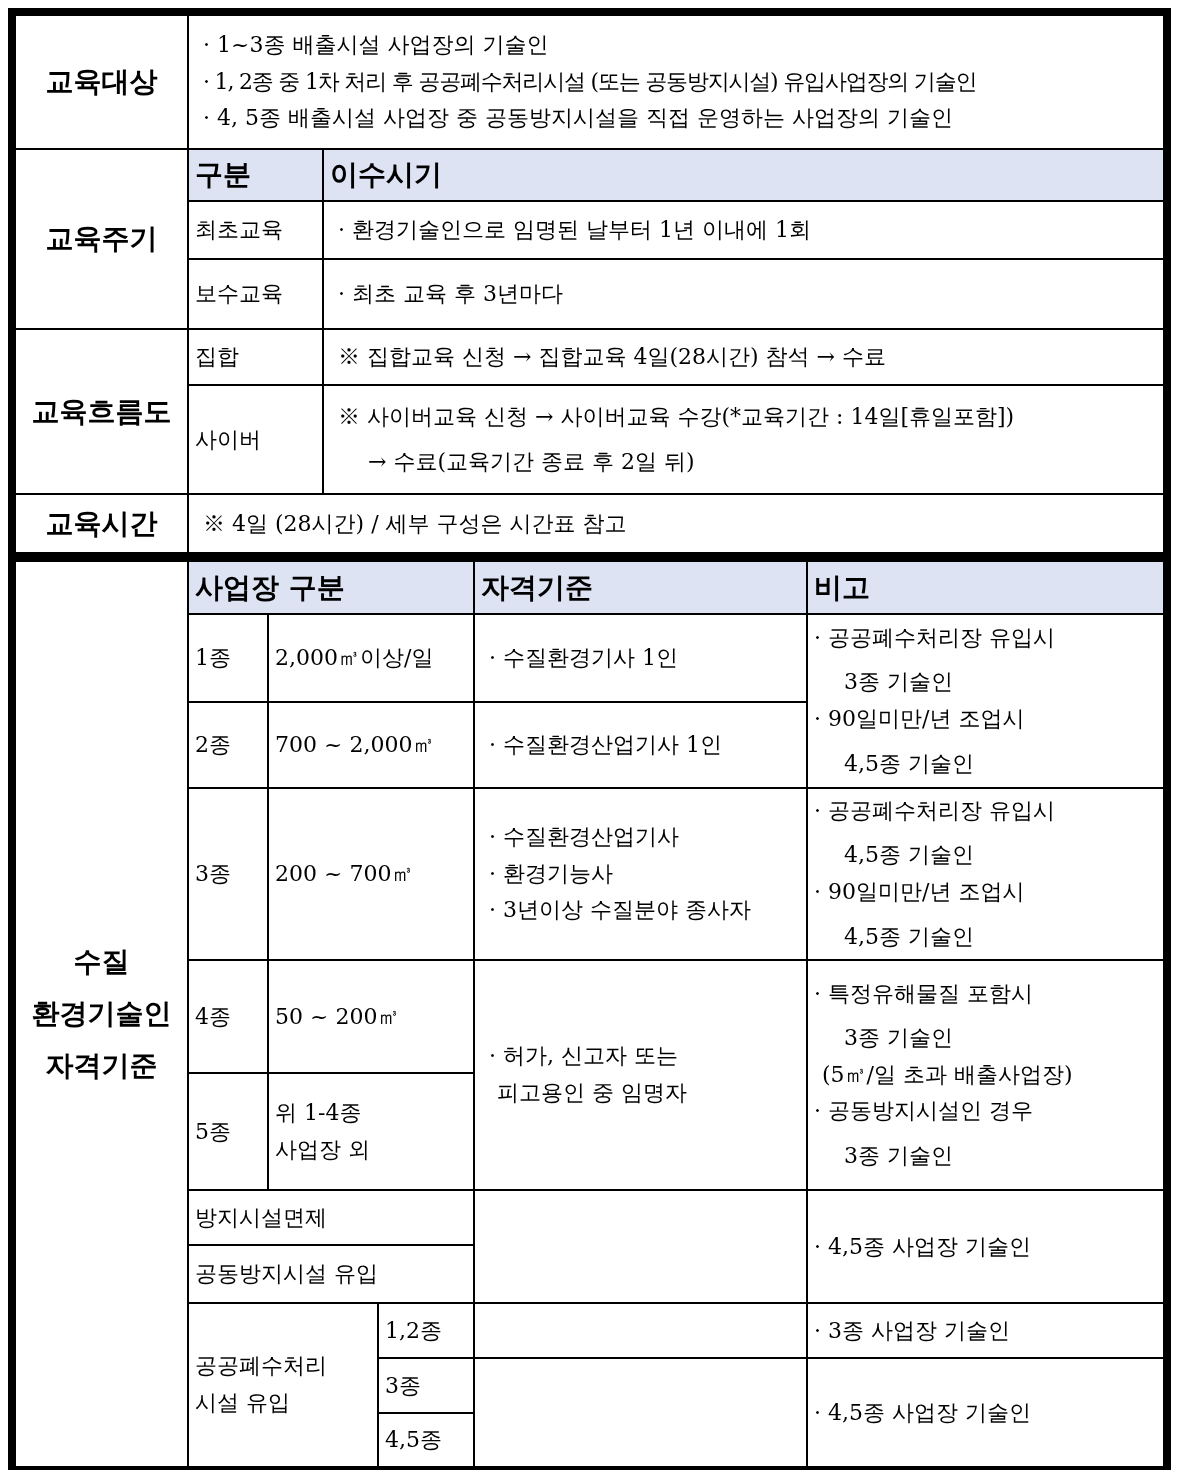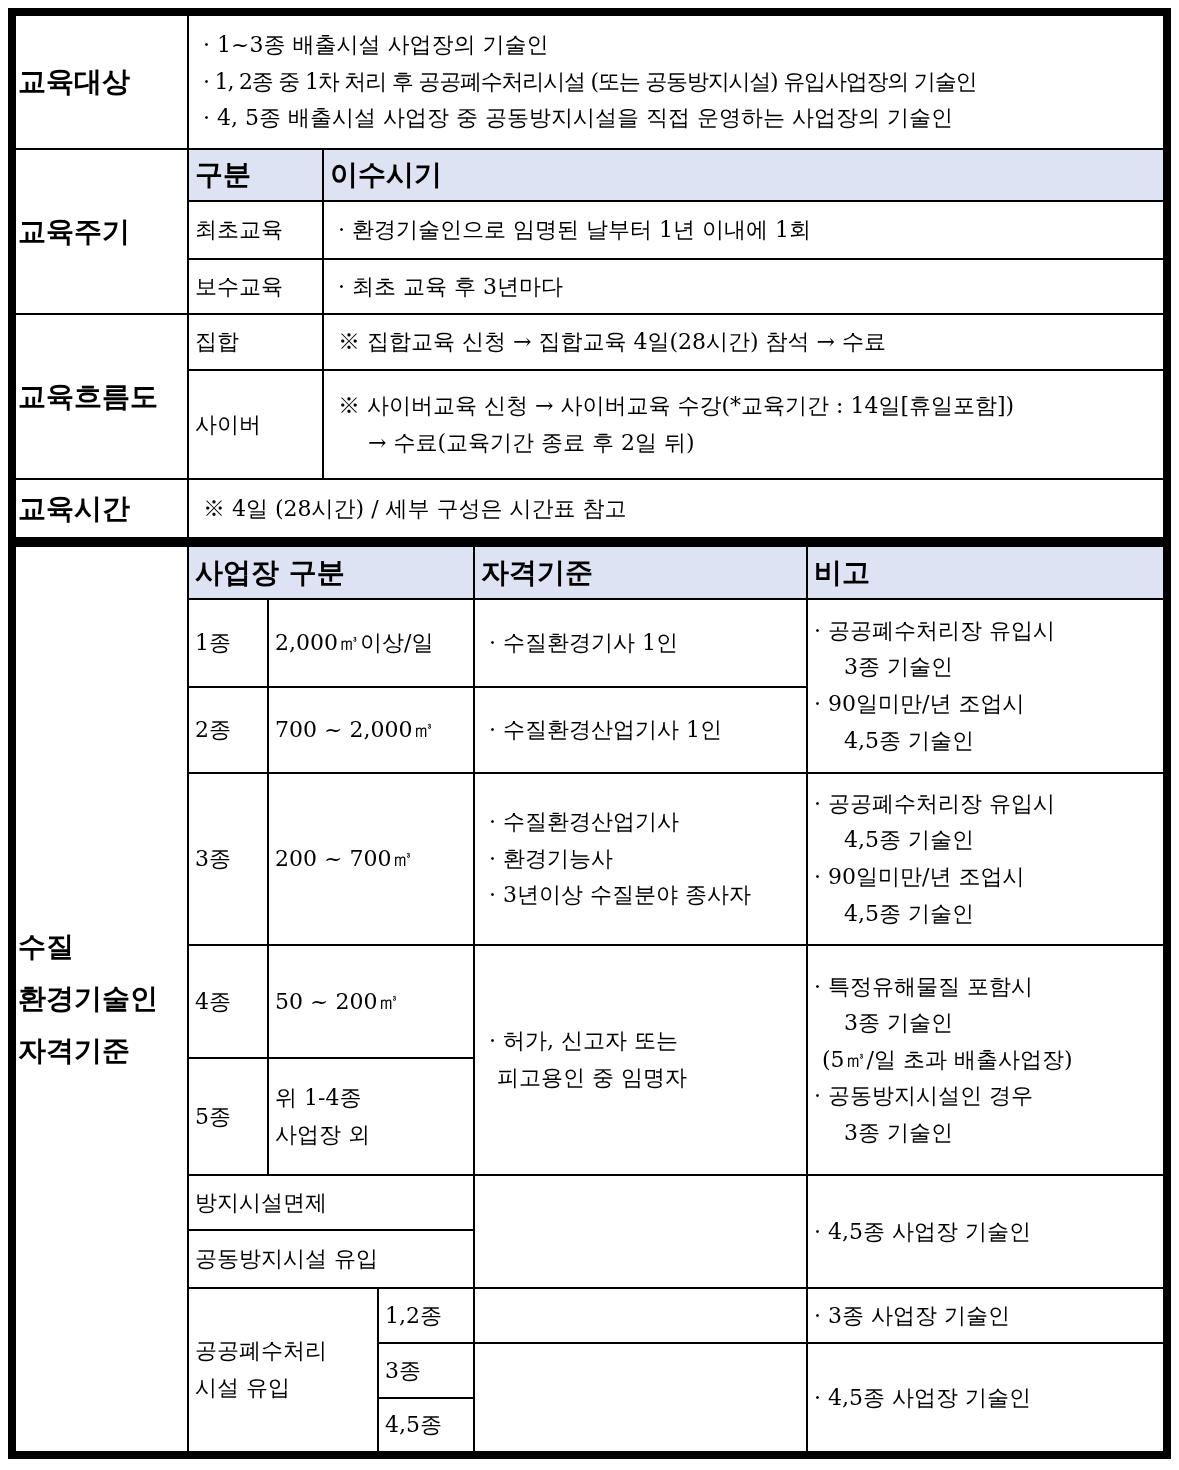--- a/index.html
+++ b/index.html
@@ -1,26 +1,26 @@
 <!DOCTYPE html>
 <html><head>
 <meta charset="utf-8">
 <style>
   * { box-sizing: border-box; }
   html, body { margin: 0; padding: 0; background: #ffffff; }
   body { width: 1179px; height: 1470px; padding: 8px; font-family: "DejaVu Serif", serif; color: #000; }
   .frame { border: 6px solid #000; width: 100%; }
   table { border-collapse: collapse; width: 100%; table-layout: fixed; }
   td, th { border: 2px solid #000; padding: 2px 6px; font-size: 22px; font-weight: normal; vertical-align: middle; overflow: hidden; }
-  .label { font-family: "DejaVu Sans", sans-serif; font-weight: bold; font-size: 28px; padding: 0 2px; }
+  .label { font-family: "DejaVu Sans", sans-serif; font-weight: bold; font-size: 28px; text-align: center; padding: 0 2px; }
   .hcell { background: #dde3f3; font-family: "DejaVu Sans", sans-serif; font-weight: bold; font-size: 28px; text-align: left; }
   .ctr { text-align: left; }
   .lft { text-align: left; padding-left: 14px; }
   .lines div { line-height: 1.66; }
-  .ind  { padding-left: 30px; }
+  .ind  { padding-left: 30px; margin-top: 8px; }
   .indsm{ padding-left: 8px; }
   .tight{ letter-spacing: -1.2px; }
   .divider { height: 6px; background: #000; }
   .biglabel div { line-height: 1.85; }
   .t2 .notes { }
 </style>
 </head>
 <body>
 
 <div class="frame">
@@ -42,21 +42,21 @@
     </tr>
     <tr style="height:52px">
       <td class="label" rowspan="3">교육주기</td>
       <td class="hcell">구분</td>
       <td class="hcell">이수시기</td>
     </tr>
     <tr style="height:58px">
       <td class="ctr">최초교육</td>
       <td class="lft">· 환경기술인으로 임명된 날부터 1년 이내에 1회</td>
     </tr>
-    <tr style="height:55px">
+    <tr style="height:70px">
       <td class="ctr">보수교육</td>
       <td class="lft">· 최초 교육 후 3년마다</td>
     </tr>
     <tr style="height:56px">
       <td class="label" rowspan="2">교육흐름도</td>
       <td class="ctr">집합</td>
       <td class="lft">※ 집합교육 신청 → 집합교육 4일(28시간) 참석 → 수료</td>
     </tr>
     <tr style="height:109px">
       <td class="ctr">사이버</td>

